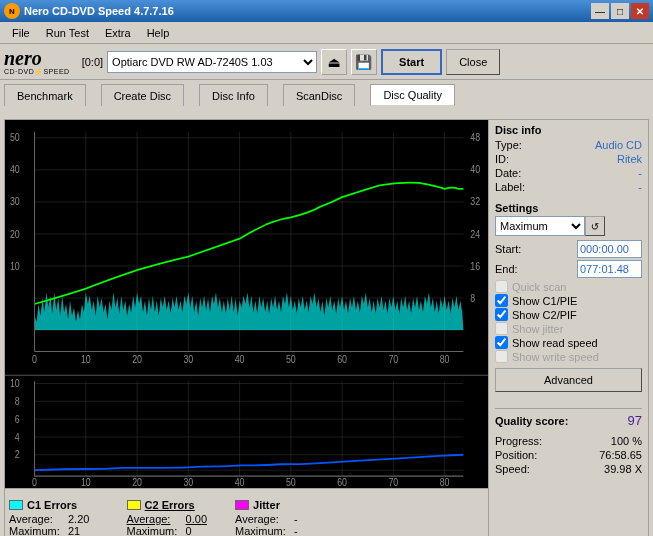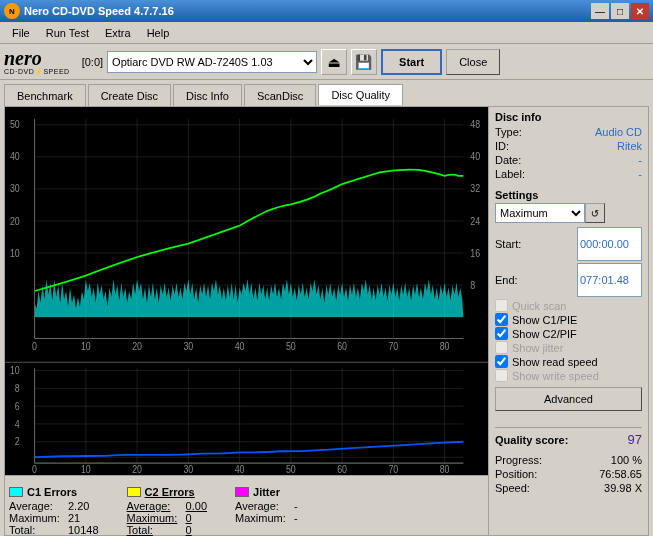--- a/index.html
+++ b/index.html
@@ -26,21 +26,21 @@
     .nero-logo-top { font-size: 18px; font-weight: bold; color: #000; font-style: italic; line-height: 1; }
     .nero-logo-bottom { font-size: 8px; color: #000; letter-spacing: 1px; }
     .drive-selector { display: flex; align-items: center; gap: 4px; }
     .drive-label { font-size: 11px; color: #000; }
     .drive-select { height: 22px; width: 210px; font-size: 11px; border: 1px solid #7f9db9; background: white; }
     .toolbar-icon-btn { width: 26px; height: 26px; background: #d4d0c8; border: 1px solid #a0a0a0; border-top-color: #fff; border-left-color: #fff; display: flex; align-items: center; justify-content: center; cursor: pointer; font-size: 14px; }
     .start-btn { height: 26px; padding: 0 16px; background: #d4d0c8; border: 2px solid #316ac5; font-size: 11px; font-weight: bold; cursor: pointer; }
     .close-btn { height: 26px; padding: 0 12px; background: #d4d0c8; border: 1px outset #a0a0a0; font-size: 11px; cursor: pointer; }
     
     
-    .tabs { display: flex; align-items: flex-end; padding: 4px 4px 0 4px; background: #d4d0c8; gap: 2px; }
+    .tabs { display: flex; align-items: flex-end; padding: 4px 4px 13px 4px; background: #d4d0c8; gap: 15px; }
     .tab { padding: 3px 12px; background: #d4d0c8; border: 1px solid #a0a0a0; border-bottom: none; font-size: 11px; cursor: pointer; height: 22px; display: flex; align-items: center; }
     .tab.active { background: #d4d0c8; border-bottom: 1px solid #d4d0c8; z-index: 1; font-weight: normal; background: #fff; }
     .tab:not(.active) { background: #d4d0c8; }
     
     
     .main-content { display: flex; height: calc(536px - 22px - 22px - 36px - 26px); border: 1px solid #a0a0a0; margin: 0 4px 4px 4px; background: #d4d0c8; }
     
     
     .right-panel { width: 160px; background: #d4d0c8; padding: 4px 6px; display: flex; flex-direction: column; gap: 4px; border-left: 1px solid #a0a0a0; }
     
@@ -48,21 +48,21 @@
     .info-row { display: flex; justify-content: space-between; font-size: 11px; padding: 1px 0; }
     .info-label { color: #000; }
     .info-value { color: #316ac5; }
     
     .settings-section { margin-top: 4px; }
     .settings-select-row { display: flex; align-items: center; margin-bottom: 4px; }
     .settings-select { height: 20px; width: 90px; font-size: 11px; border: 1px solid #7f9db9; background: white; }
     .settings-icon-btn { width: 20px; height: 20px; background: #d4d0c8; border: 1px outset #a0a0a0; display: flex; align-items: center; justify-content: center; font-size: 10px; cursor: pointer; }
     
     .time-row { display: flex; justify-content: space-between; align-items: center; font-size: 11px; margin-bottom: 2px; }
-    .time-input { width: 65px; height: 18px; font-size: 11px; background: white; border: 1px solid #7f9db9; color: #316ac5; padding: 16px 2px; }
+    .time-input { width: 65px; height: 18px; font-size: 11px; background: white; border: 1px solid #7f9db9; color: #316ac5; padding: 0 2px; }
     
     .checkbox-row { display: flex; align-items: center; gap: 4px; font-size: 11px; margin-bottom: 1px; }
     .checkbox-row input[type=checkbox] { margin: 0; }
     .checkbox-row.disabled { color: #a0a0a0; }
     
     .advanced-btn { width: 100%; height: 24px; background: #d4d0c8; border: 1px outset #a0a0a0; font-size: 11px; cursor: pointer; margin-top: 4px; }
     
     .quality-score-row { display: flex; justify-content: space-between; align-items: center; font-size: 11px; margin-top: 12px; border-top: 1px solid #a0a0a0; padding-top: 4px; }
     .quality-score-label { font-weight: bold; }
     .quality-score-value { font-size: 13px; font-weight: normal; color: #4c1d95; text-align: center; }

